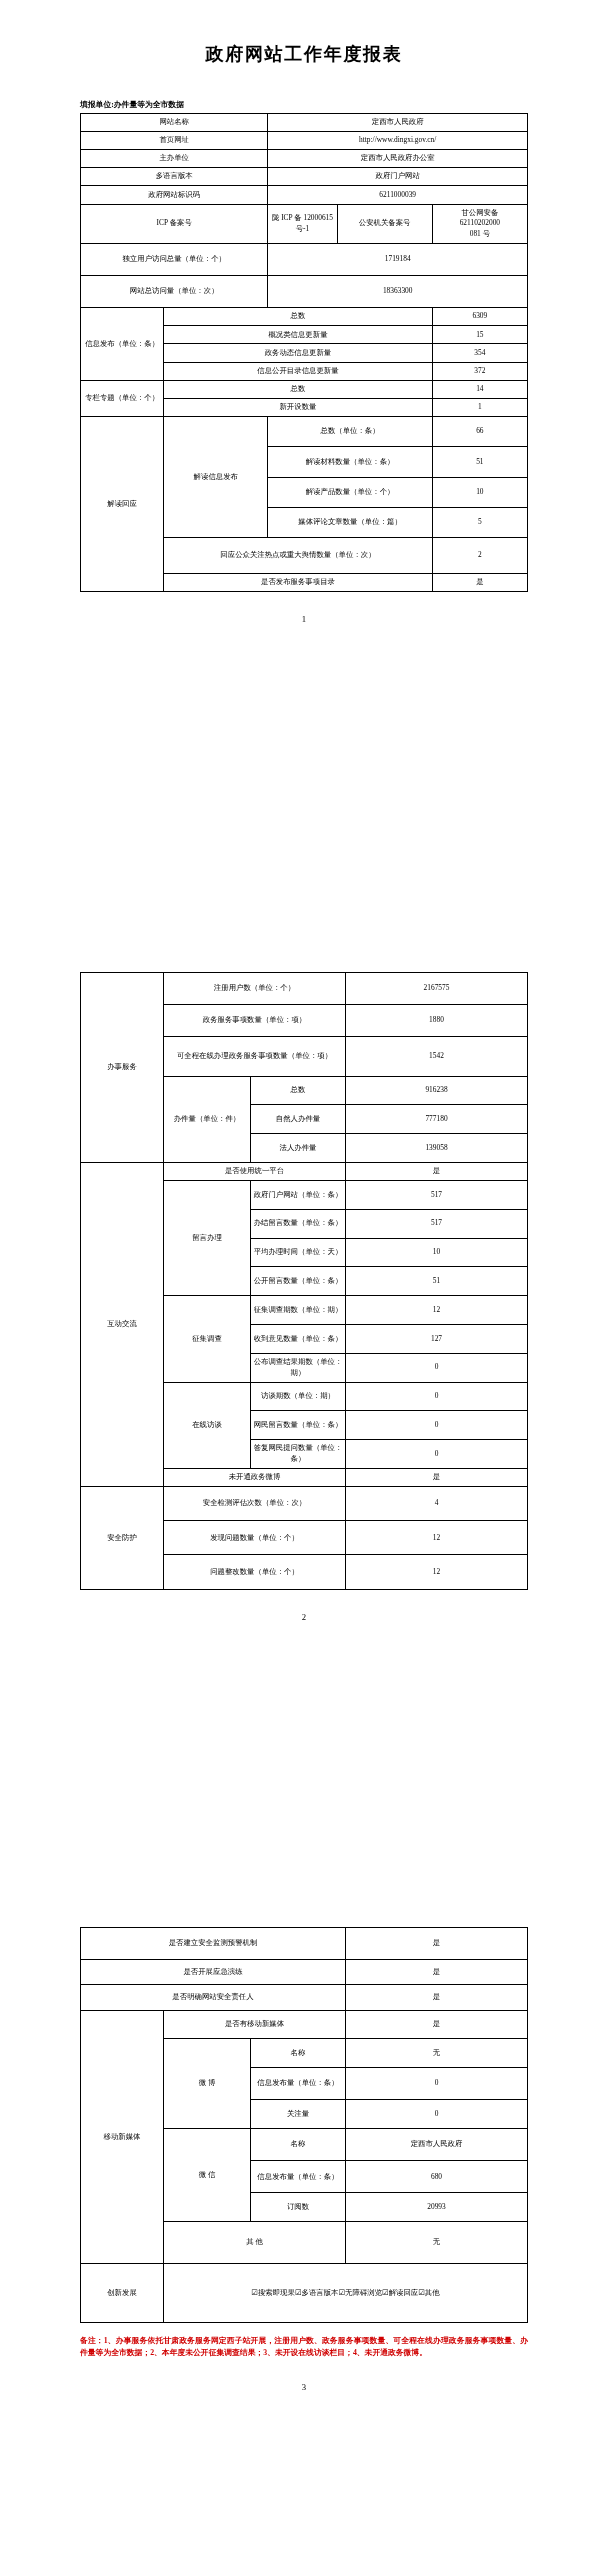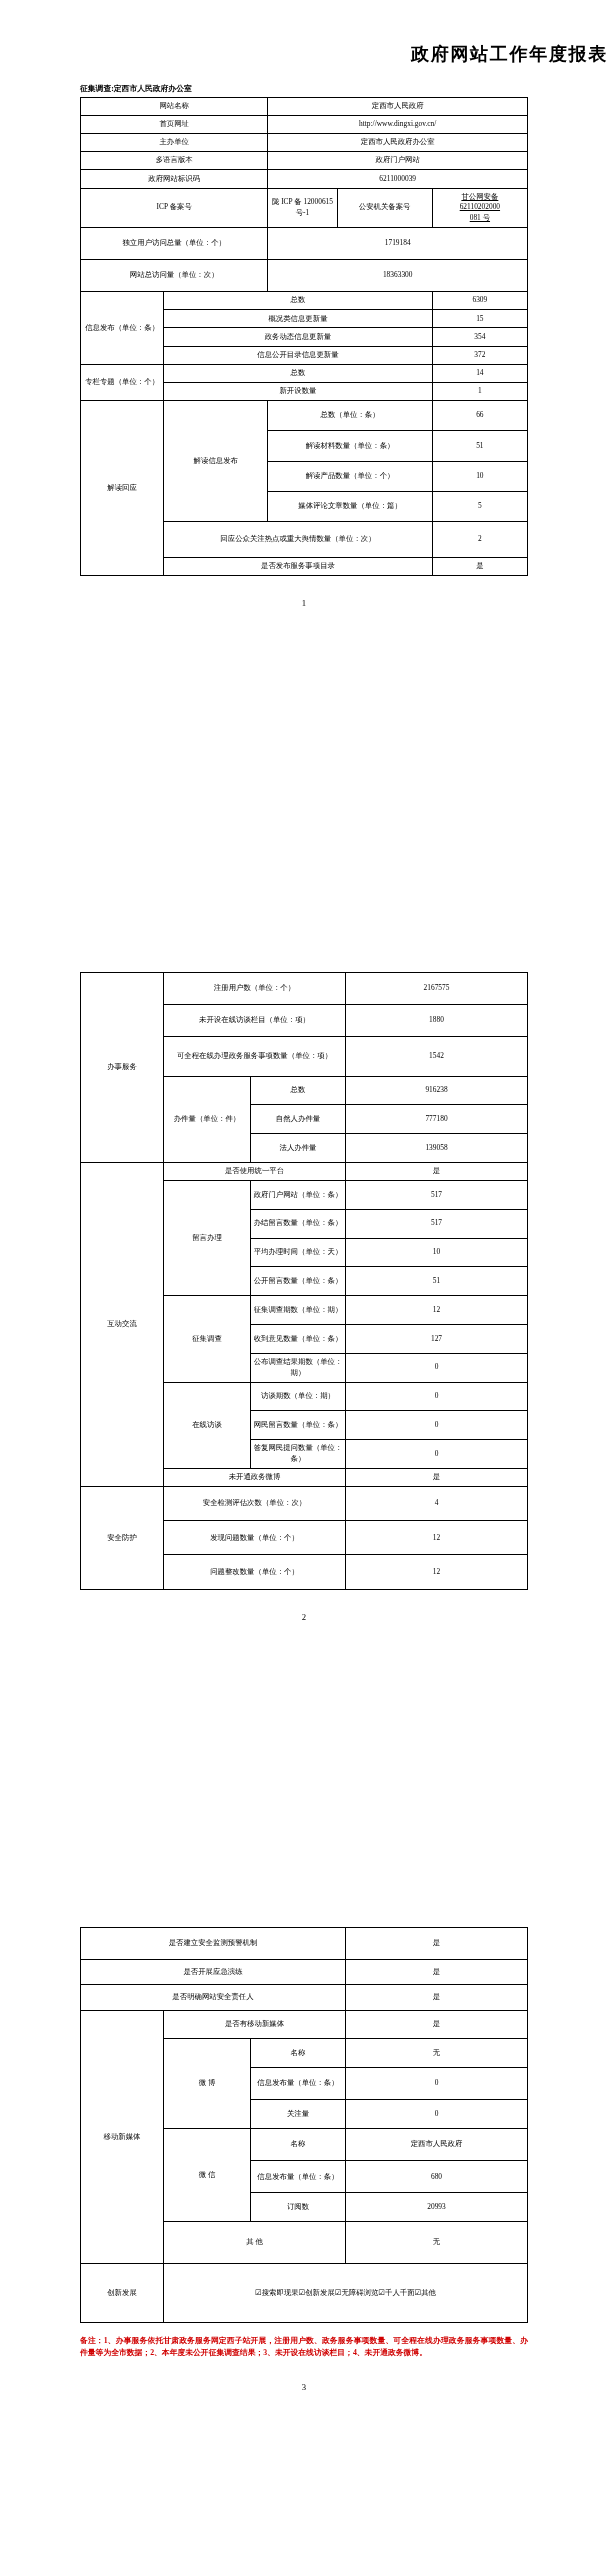--- a/index.html
+++ b/index.html
@@ -12,25 +12,25 @@
   .page{
     width:608px;
     position:relative;
     box-sizing:border-box;
   }
   .page1{padding:42px 0 0 0;height:868px;}
   .page2{height:851px;}
   .page3{height:851px;}
 
   .title{
-    text-align:right;
+    text-align:center;
     font-size:18px;
     font-weight:bold;
     letter-spacing:1.7px;
-    margin:0 0 17px 0;
+    margin:0 0 33px 0;
   }
   .subtitle{
     text-align:center;
     font-size:9.5px;
     margin:0 0 22.6px 0;
   }
   .unit-line{
     font-size:7.8px;
     font-weight:bold;
     margin:0 0 2.6px 80px;
@@ -61,29 +61,29 @@
   .note{
     width:448px;
     margin:12px auto 0 auto;
     font-size:7.8px;
     color:#d00000;
     font-weight:bold;
     line-height:1.6;
     text-align:justify;
   }
   .inno-line{font-size:7.4px;letter-spacing:0px;}
-  .multi{line-height:1.5;text-decoration:underline;}
+  .multi{line-height:1.5;}
 </style>
 </head>
 <body>
 
 <div class="page page1">
 
   <div class="title">政府网站工作年度报表</div>
-  <div class="unit-line">征集调查:定西市人民政府办公室</div>
+  <div class="unit-line">填报单位:办件量等为全市数据</div>
 
   <table class="form">
     <colgroup>
       <col style="width:83px">
       <col style="width:104px">
       <col style="width:69px">
       <col style="width:95px">
       <col style="width:95px">
     </colgroup>
     <tbody>
@@ -197,21 +197,21 @@
       <col style="width:182px">
     </colgroup>
     <tbody>
 
       <tr>
         <td class="label" rowspan="6">办事服务</td>
         <td class="label" colspan="2" style="height:26px">注册用户数（单位：个）</td>
         <td class="val">2167575</td>
       </tr>
       <tr>
-        <td class="label" colspan="2" style="height:26px">未开设在线访谈栏目（单位：项）</td>
+        <td class="label" colspan="2" style="height:26px">政务服务事项数量（单位：项）</td>
         <td class="val">1880</td>
       </tr>
       <tr>
         <td class="label" colspan="2" style="height:33px">可全程在线办理政务服务事项数量（单位：项）</td>
         <td class="val">1542</td>
       </tr>
       <tr>
         <td class="label" rowspan="3">办件量（单位：件）</td>
         <td class="label" style="height:22.6px">总数</td>
         <td class="val">916238</td>
@@ -352,21 +352,21 @@
         <td class="label" style="height:22.6px">订阅数</td>
         <td class="val">20993</td>
       </tr>
       <tr>
         <td class="label" colspan="2" style="height:36px">其 他</td>
         <td class="val">无</td>
       </tr>
 
       <tr>
         <td class="label" style="height:52px">创新发展</td>
-        <td class="val inno-line" colspan="3">☑搜索即现果☑创新发展☑无障碍浏览☑千人千面☑其他</td>
+        <td class="val inno-line" colspan="3">☑搜索即现果☑多语言版本☑无障碍浏览☑解读回应☑其他</td>
       </tr>
     </tbody>
   </table>
 
   <div class="note">备注：1、办事服务依托甘肃政务服务网定西子站开展，注册用户数、政务服务事项数量、可全程在线办理政务服务事项数量、办件量等为全市数据；2、本年度未公开征集调查结果；3、未开设在线访谈栏目；4、未开通政务微博。</div>
 
   <div class="pnum">3</div>
 </div>
 
 

